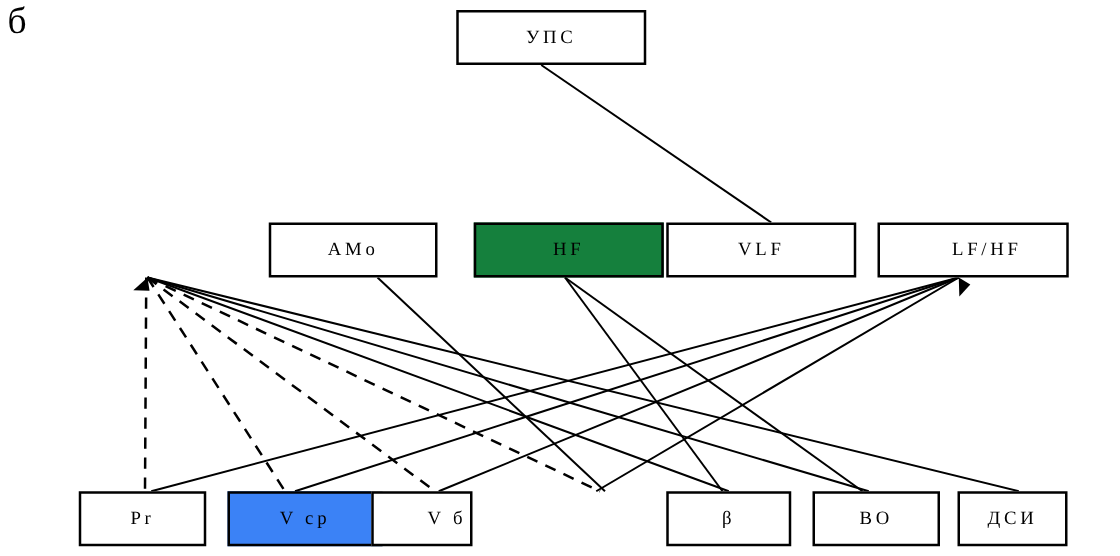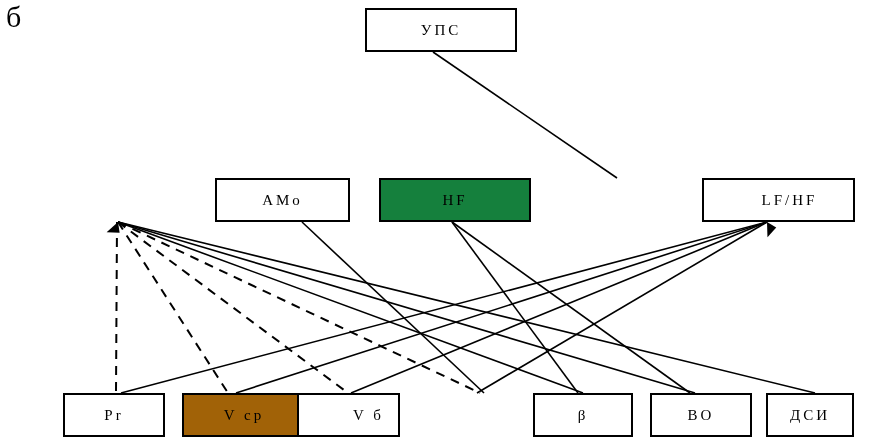--- a/index.html
+++ b/index.html
@@ -46,20 +46,21 @@
       <line x1="767" y1="222" x2="121" y2="393" stroke="#000000" stroke-width="1.6"></line>
       <line x1="767" y1="222" x2="236" y2="393" stroke="#000000" stroke-width="1.6"></line>
       <line x1="767" y1="222" x2="351" y2="393" stroke="#000000" stroke-width="1.6"></line>
       <line x1="767" y1="222" x2="477" y2="393" stroke="#000000" stroke-width="1.6"></line>
       <polygon points="0,0 -6,14 6,9" fill="#000000" transform="translate(118,222) rotate(25)"></polygon>
       <polygon points="0,0 -6,14 6,9" fill="#000000" transform="translate(767,222) rotate(-25)"></polygon>
     </svg>
 <div class="box" style="left: 365px; top: 8px; width: 152px; height: 44px; border-color: rgb(0, 0, 0); background: rgb(255, 255, 255);">УПС</div>
     <div class="box" style="left: 215px; top: 178px; width: 135px; height: 44px; border-color: rgb(0, 0, 0); background: rgb(255, 255, 255);">AMo</div>
     <div class="box" style="left: 365px; top: 178px; width: 152px; height: 44px; border-color: rgb(0, 0, 0); background: #15803d; margin-left: 14px;">HF</div>
+    <div class="box" style="left: 533px; top: 178px; width: 152px; height: 44px; border-color: rgb(0, 0, 0); background: rgb(255, 255, 255);">VLF</div>
     <div class="box" style="left: 702px; top: 178px; width: 153px; height: 44px; border-color: rgb(0, 0, 0); background: rgb(255, 255, 255); padding-left: 22px;">LF/HF</div>
     <div class="box" style="left: 63px; top: 393px; width: 102px; height: 44px; border-color: rgb(0, 0, 0); background: rgb(255, 255, 255);">Pr</div>
-    <div class="box" style="left: 182px; top: 393px; width: 124px; height: 44px; border-color: rgb(0, 0, 0); background: #a16207;">V ср</div>
-    <div class="box" style="left: 297px; top: 393px; width: 103px; height: 44px; border-color: rgb(0, 0, 0); background: rgb(255, 255, 255); padding-left: 40px;">V б</div>
+    <div class="box" style="left: 182px; top: 393px; width: 124px; height: 44px; border-color: rgb(0, 0, 0); background: #3b82f6;">V ср</div>
+    <div class="box" style="left: 297px; top: 393px; width: 81px; height: 44px; border-color: rgb(0, 0, 0); background: rgb(255, 255, 255); padding-left: 40px;">V б</div>
     <div class="box" style="left: 533px; top: 393px; width: 100px; height: 44px; border-color: rgb(0, 0, 0); background: rgb(255, 255, 255);">β</div>
     <div class="box" style="left: 650px; top: 393px; width: 102px; height: 44px; border-color: rgb(0, 0, 0); background: rgb(255, 255, 255);">ВО</div>
     <div class="box" style="left: 766px; top: 393px; width: 88px; height: 44px; border-color: rgb(0, 0, 0); background: rgb(255, 255, 255);">ДСИ</div>
   </div>
 
 </body></html>

